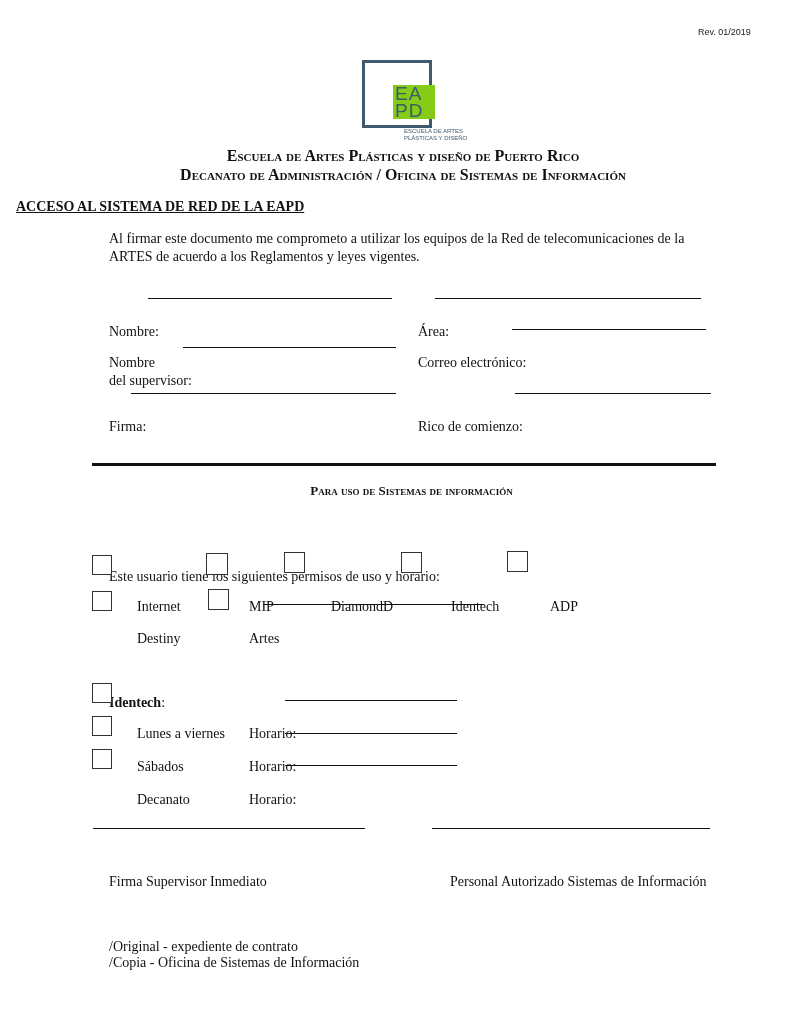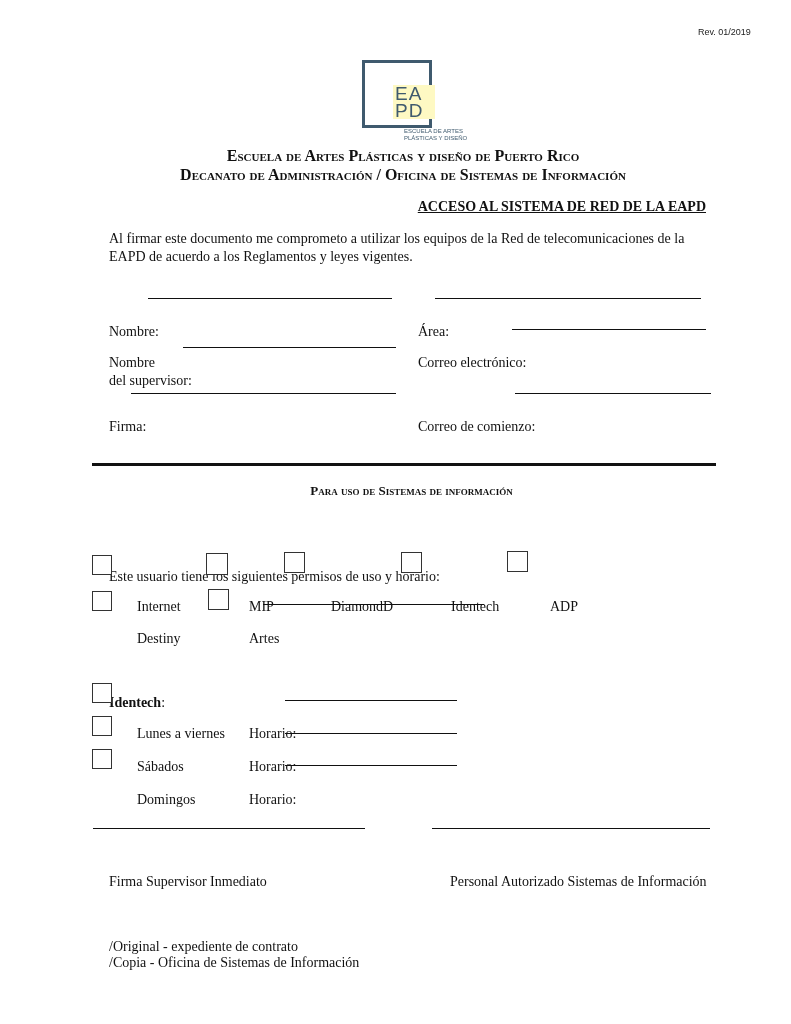--- a/index.html
+++ b/index.html
@@ -2,24 +2,24 @@
 <html><head>
 <meta charset="utf-8">
 <style>
   html, body { margin: 0; padding: 0; background: #ffffff; }
   body { width: 791px; height: 1024px; position: relative; overflow: hidden;
          font-family: "Liberation Serif", serif; color: #111; }
   .abs { position: absolute; padding-left: 16px; }
   .rev { left: 682px; top: 27px; font-family: "Liberation Sans", sans-serif; font-size: 9px; color: #222; }
   .logo { left: 362px; top: 60px; width: 70px; height: 68px; border: 3px solid #3f5a6e; box-sizing: border-box; }
   .logo-letters { left: 393px; top: 85px; width: 40px; font-family: "Liberation Sans", sans-serif; color: #3f5a6e;
-                  font-size: 19px; line-height: 17px; letter-spacing: 1px; background: #fef9c3; padding-left: 2px; }
+                  font-size: 19px; line-height: 17px; letter-spacing: 1px; background: #84cc16; padding-left: 2px; }
   .logo-sub { left: 388px; top: 128px; font-family: "Liberation Sans", sans-serif; color: #3f5a6e; font-size: 6px; line-height: 7px; }
   .hdr { width: 774px; left: 0; text-align: center; font-weight: bold; font-variant: small-caps; font-size: 16px; }
-  .title { width: 674px; left: 16px; text-align: right; font-weight: bold; font-size: 14px; text-decoration: underline; }
+  .title { width: 674px; left: 0; text-align: left; font-weight: bold; font-size: 14px; text-decoration: underline; }
   .para { left: 93px; top: 230px; width: 610px; font-size: 14px; line-height: 18px; }
   .lbl { font-size: 14px; margin-top: 40px; }
   .line { border-bottom: 1.5px solid #111; height: 0; }
   .rule { left: 92px; top: 463px; width: 608px; border-bottom: 3px solid #111; }
   .sec { width: 791px; left: 0; top: 483px; text-align: center; font-weight: bold; font-variant: small-caps; font-size: 13px; }
   .cb { width: 17px; height: 17px; border: 1.5px solid #333; box-sizing: border-box; background: #fff; cursor: pointer; }
 </style>
 </head>
 <body>
 
@@ -32,36 +32,36 @@
 </div>
 <div class="abs logo-sub">
   <div>ESCUELA DE ARTES</div>
   <div>PLÁSTICAS Y DISEÑO</div>
 </div>
 
 <div class="abs hdr" style="top:147px;">Escuela de Artes Plásticas y diseño de Puerto Rico</div>
 <div class="abs hdr" style="top:166px;">Decanato de Administración / Oficina de Sistemas de Información</div>
 <div class="abs title" style="top:199px;">ACCESO AL SISTEMA DE RED DE LA EAPD</div>
 
-<div class="abs para">Al firmar este documento me comprometo a utilizar los equipos de la Red de telecomunicaciones de la EAPD de acuerdo a los Reglamentos y leyes vigentes.</div>
+<div class="abs para">Al firmar este documento me comprometo a utilizar los equipos de la Red de telecomunicaciones de la ARTES de acuerdo a los Reglamentos y leyes vigentes.</div>
 
 <div class="abs lbl" style="left:93px;top:284px;">Nombre:</div>
 <div class="abs line" style="left:148px;top:298px;width:228px;"></div>
 <div class="abs lbl" style="left:402px;top:284px;">Área:</div>
 <div class="abs line" style="left:435px;top:298px;width:250px;"></div>
 
 <div class="abs lbl" style="left:93px;top:315px;">Nombre</div>
 <div class="abs lbl" style="left:93px;top:333px;">del supervisor:</div>
 <div class="abs line" style="left:183px;top:347px;width:197px;"></div>
 <div class="abs lbl" style="left:402px;top:315px;">Correo electrónico:</div>
 <div class="abs line" style="left:512px;top:329px;width:178px;"></div>
 
 <div class="abs lbl" style="left:93px;top:379px;">Firma:</div>
 <div class="abs line" style="left:131px;top:393px;width:249px;"></div>
-<div class="abs lbl" style="left:402px;top:379px;">Correo de comienzo:</div>
+<div class="abs lbl" style="left:402px;top:379px;">Rico de comienzo:</div>
 <div class="abs line" style="left:515px;top:393px;width:180px;"></div>
 
 <div class="abs rule"></div>
 <div class="abs sec">Para uso de Sistemas de información</div>
 
 <div class="abs lbl" style="left:93px;top:529px;">Este usuario tiene los siguientes permisos de uso y horario:</div>
 
 <div class="abs cb" style="left:92px;top:555px;width:20px;height:20px;"></div>
 <div class="abs lbl" style="left:121px;top:559px;">Internet</div>
 <div class="abs cb" style="left:206px;top:553px;width:22px;height:22px;"></div>
@@ -85,21 +85,21 @@
 <div class="abs lbl" style="left:121px;top:686px;">Lunes a viernes</div>
 <div class="abs lbl" style="left:233px;top:686px;">Horario:</div>
 <div class="abs line" style="left:285px;top:700px;width:156px;"></div>
 
 <div class="abs cb" style="left:92px;top:716px;width:20px;height:20px;"></div>
 <div class="abs lbl" style="left:121px;top:719px;">Sábados</div>
 <div class="abs lbl" style="left:233px;top:719px;">Horario:</div>
 <div class="abs line" style="left:285px;top:733px;width:156px;"></div>
 
 <div class="abs cb" style="left:92px;top:749px;width:20px;height:20px;"></div>
-<div class="abs lbl" style="left:121px;top:752px;">Domingos</div>
+<div class="abs lbl" style="left:121px;top:752px;">Decanato</div>
 <div class="abs lbl" style="left:233px;top:752px;">Horario:</div>
 <div class="abs line" style="left:285px;top:765px;width:156px;"></div>
 
 <div class="abs line" style="left:93px;top:828px;width:256px;"></div>
 <div class="abs lbl" style="left:93px;top:834px;">Firma Supervisor Inmediato</div>
 <div class="abs line" style="left:432px;top:828px;width:262px;"></div>
 <div class="abs lbl" style="left:434px;top:834px;">Personal Autorizado Sistemas de Información</div>
 
 <div class="abs lbl" style="left:93px;top:899px;">/Original - expediente de contrato</div>
 <div class="abs lbl" style="left:93px;top:915px;">/Copia - Oficina de Sistemas de Información</div>

